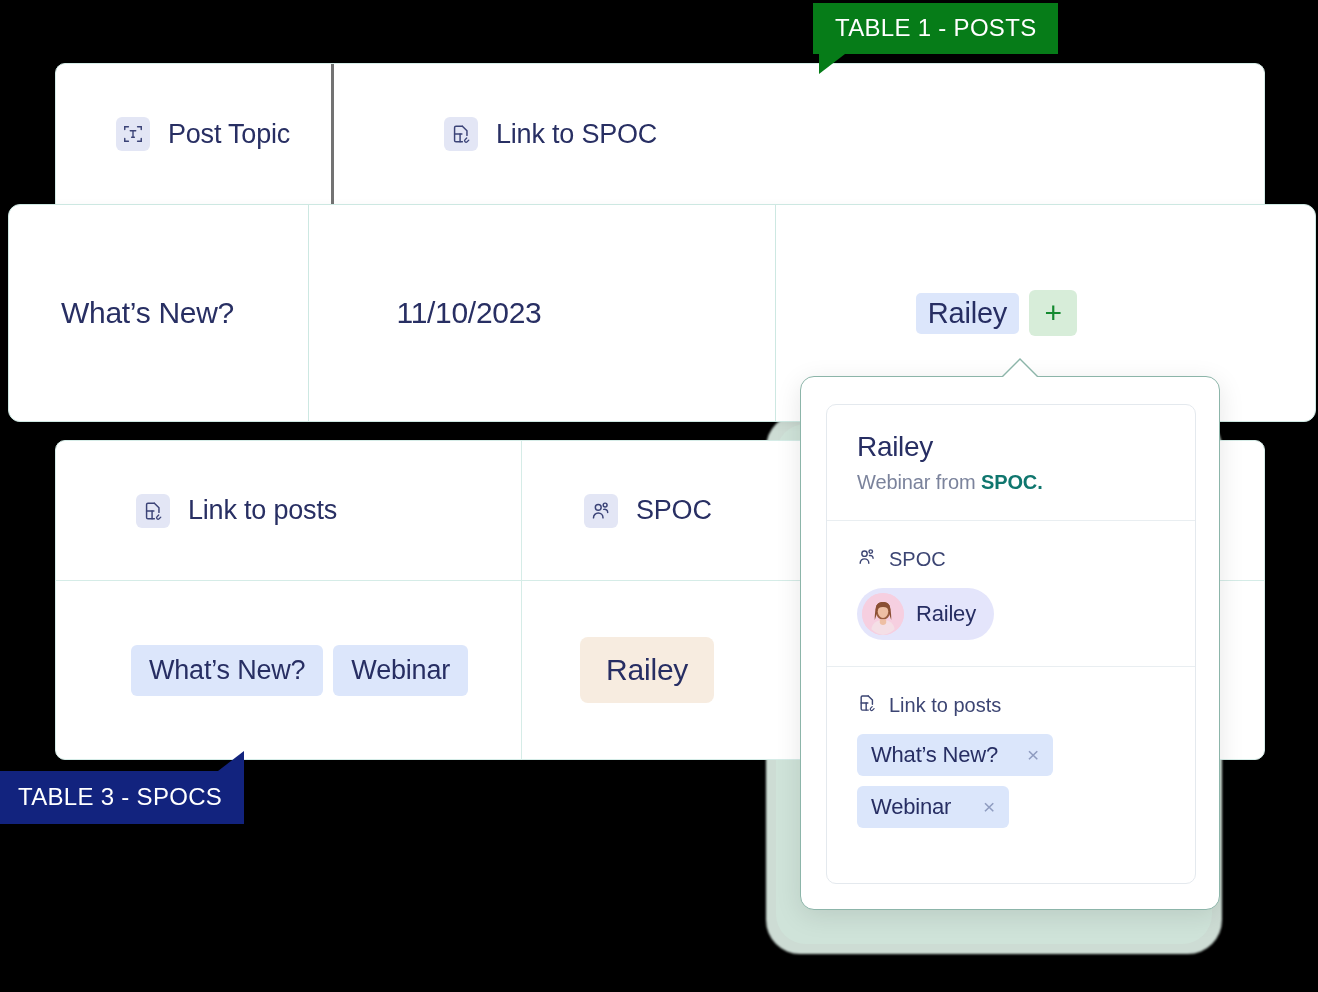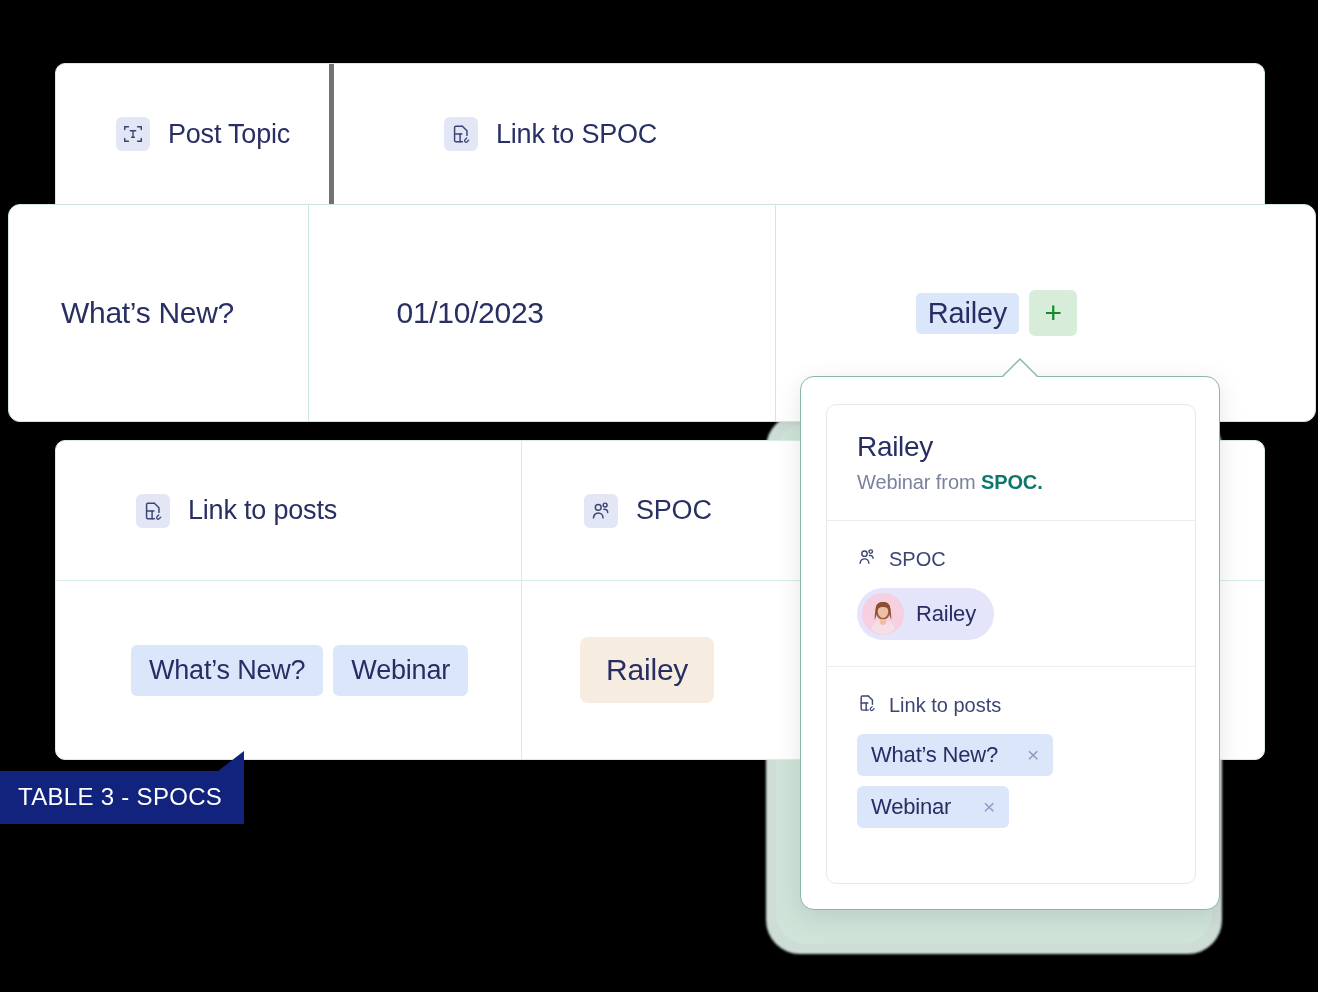--- a/index.html
+++ b/index.html
@@ -50,21 +50,21 @@
     height: 142px;
     background: #ffffff;
     border: 1px solid #d5ece7;
     border-radius: 10px 10px 0 0;
     display: flex;
   }
   .t1-col {
     display: flex;
     align-items: center;
     height: 100%;
-    border-right: 5px solid #737373;
+    border-right: 3px solid #737373;
     padding-left: 60px;
   }
   .t1-col:last-child { border-right: none; }
   .t1-col.c1 { width: 278px; }
   .t1-col.c2 { width: 410px; padding-left: 85px; }
   .t1-col.c3 { width: 522px; padding-left: 110px; }
 
   .hdr-label {
     font-size: 27px;
     color: #282f63;
@@ -390,30 +390,31 @@
       </span>
       <span class="hdr-label">Link to SPOC</span>
     </div>
   </div>
 
   <div class="table1-row">
     <div class="t1r-cell c1">
       <span class="cell-text">What’s New?</span>
     </div>
     <div class="t1r-cell c2">
-      <span class="cell-text">01/10/2023</span>
+      <span class="cell-text">11/10/2023</span>
     </div>
     <div class="t1r-cell c3">
       <div class="chip-row">
         <span class="chip-blue">Railey</span>
         <button class="plus-btn">+</button>
       </div>
     </div>
   </div>
 
+  <div class="badge-t1">TABLE 1 - POSTS</div>
 
   <div class="table2">
     <div class="t2-header">
       <div class="t2-col a">
         <span class="icon-box">
           <svg width="22" height="22" viewBox="0 0 24 24" fill="none" stroke="#3b4377" stroke-width="1.6" stroke-linecap="round" stroke-linejoin="round">
             <path d="M13.5 3.5H6.5a1.5 1.5 0 0 0-1.5 1.5v14a1.5 1.5 0 0 0 1.5 1.5h7"></path>
             <path d="M13.5 3.5l5 5v5"></path>
             <path d="M5 12h8"></path>
             <path d="M11 12v8.5"></path>

